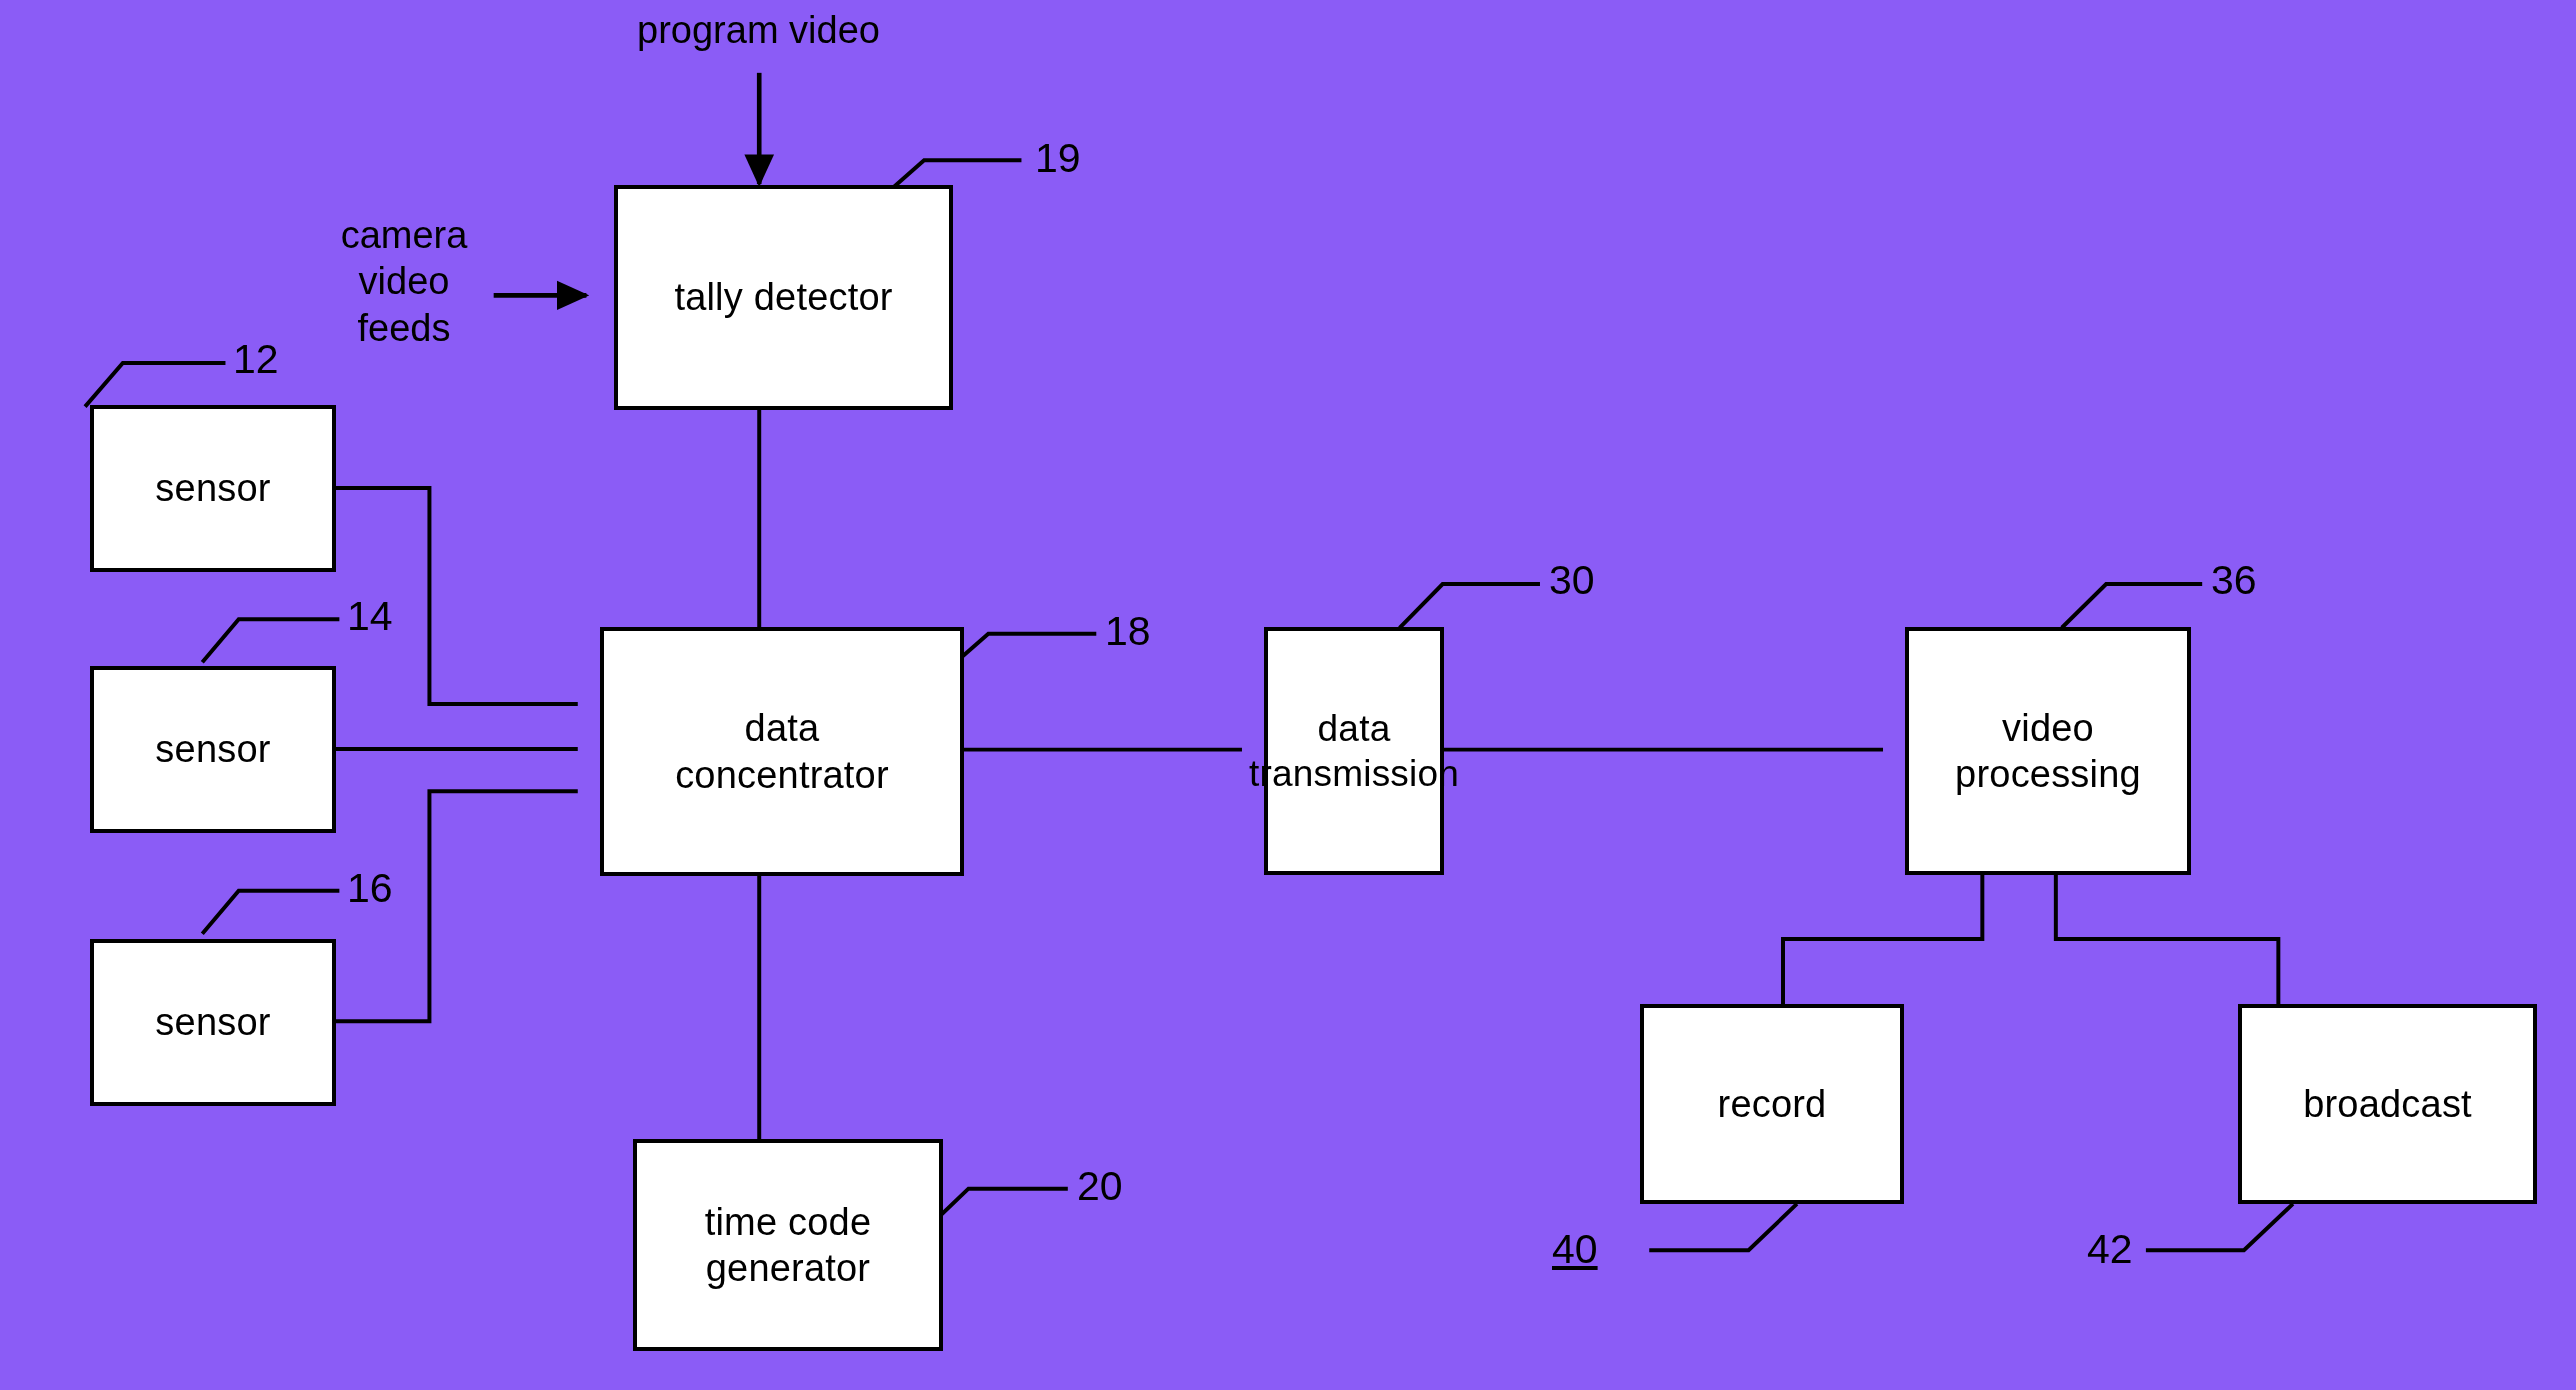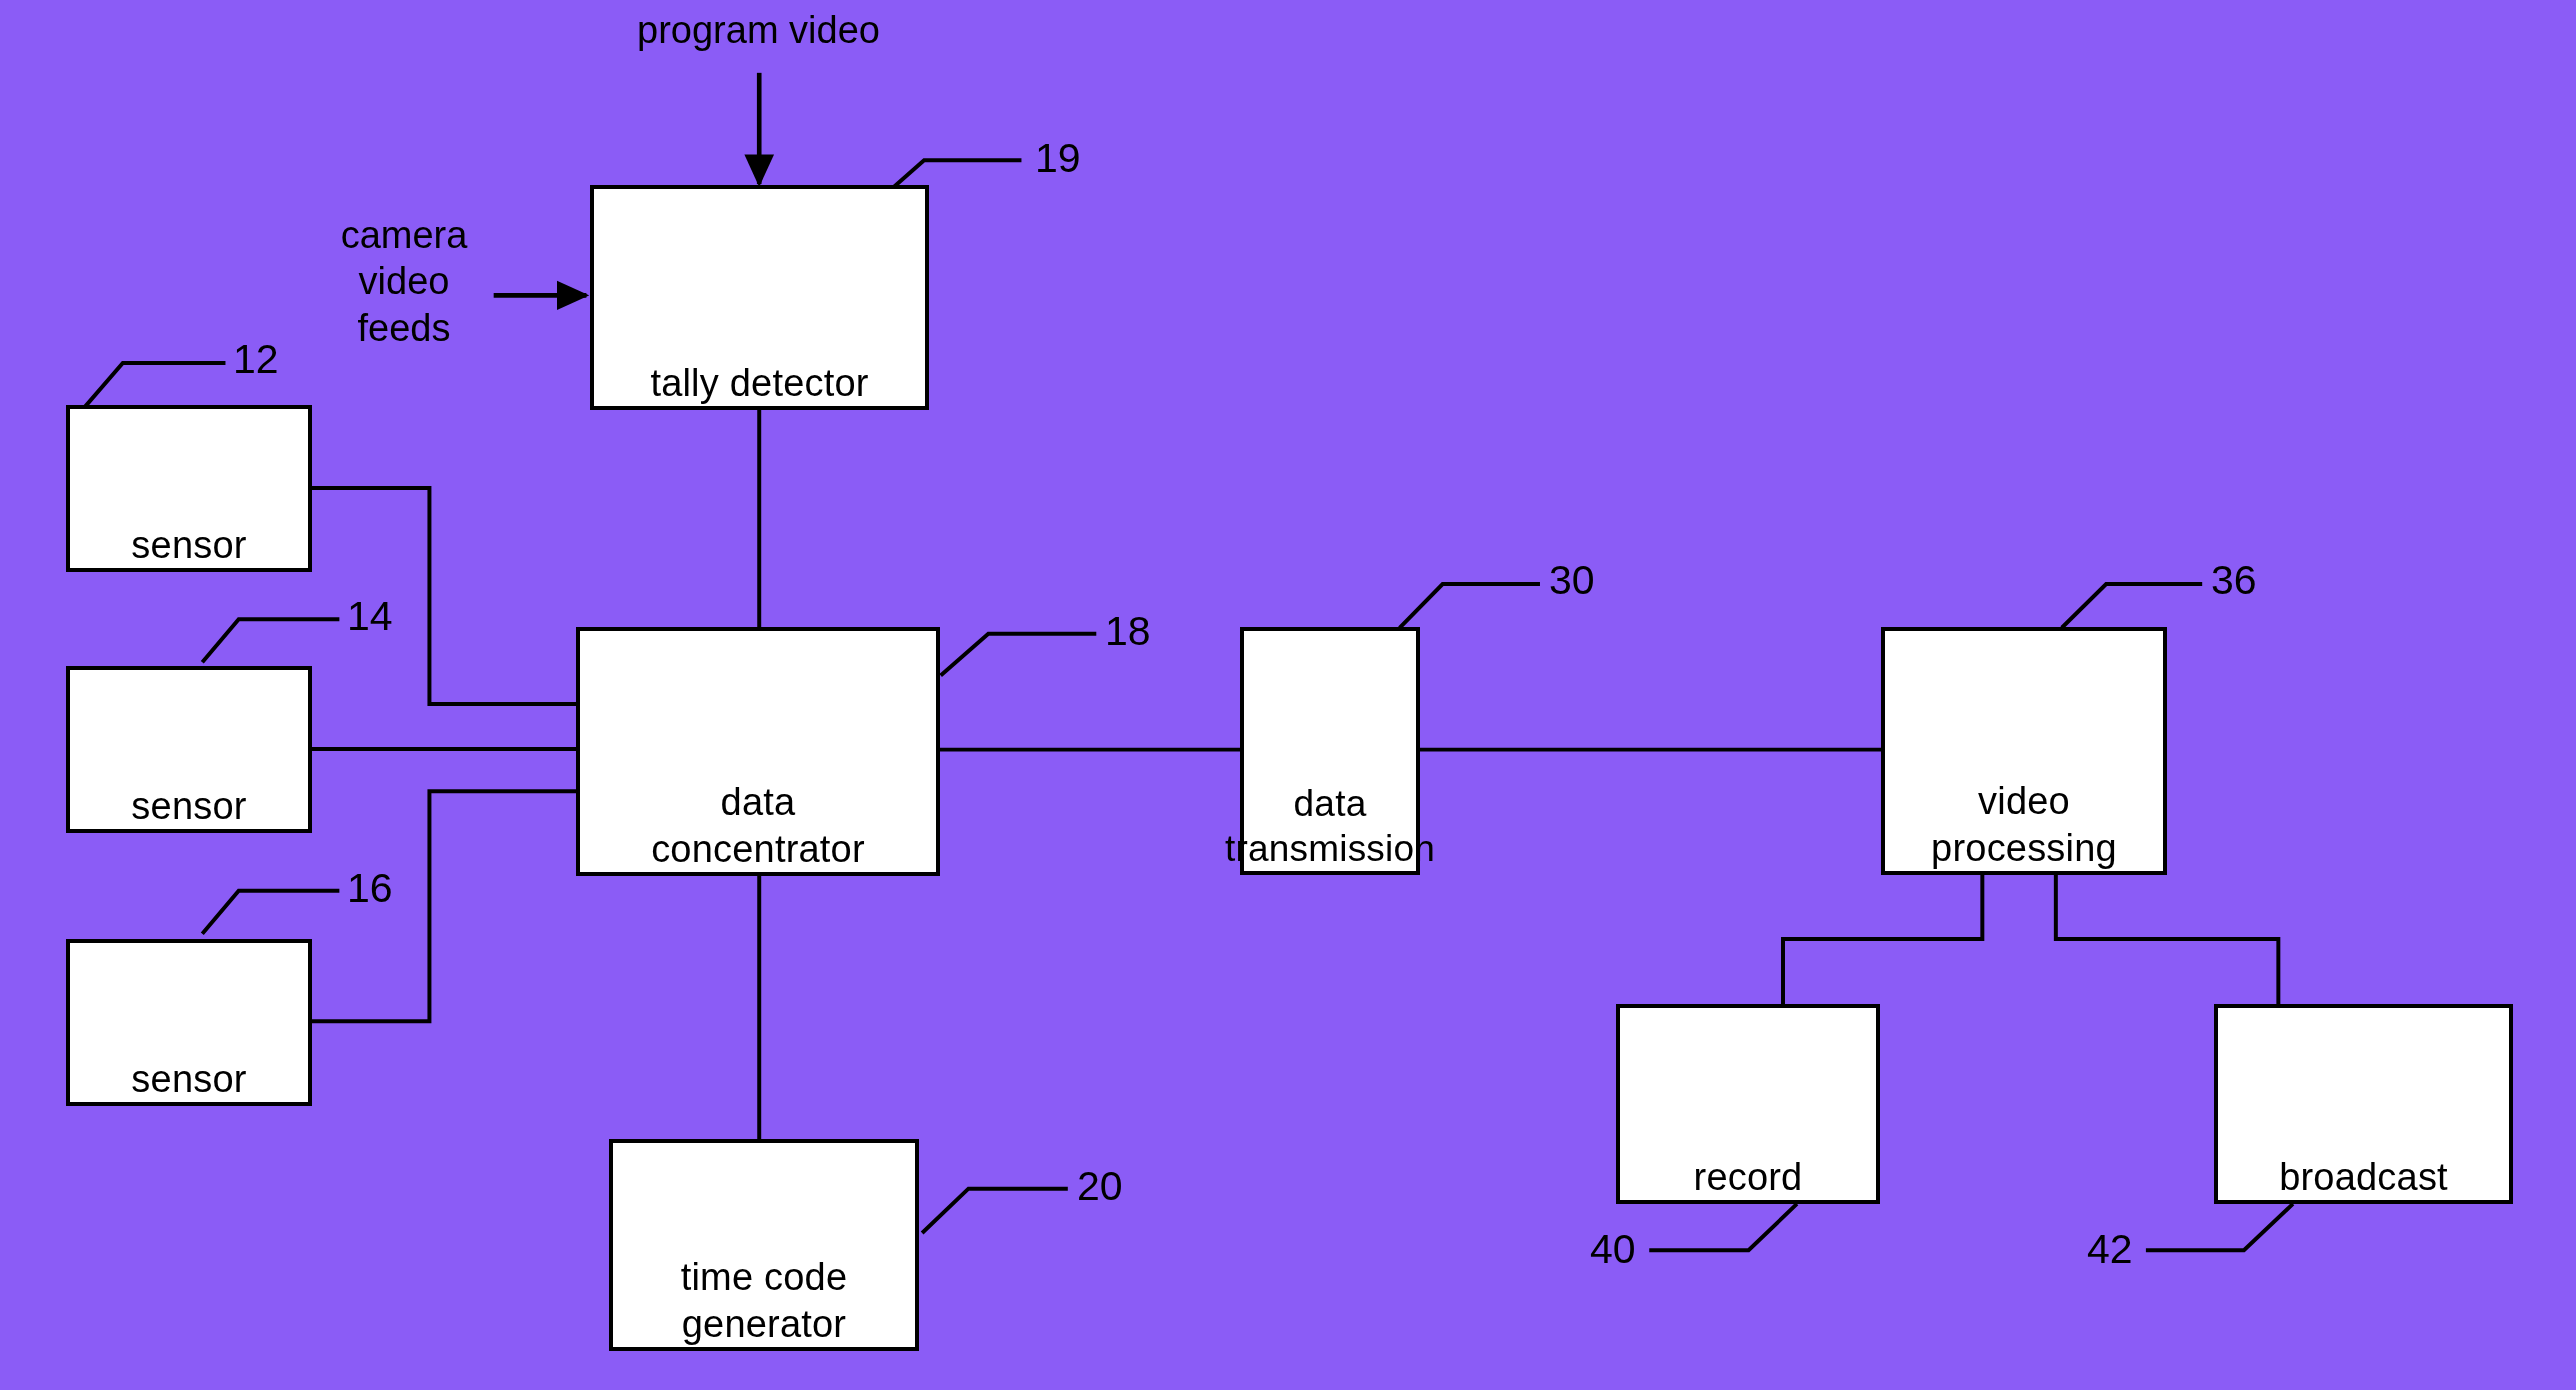--- a/index.html
+++ b/index.html
@@ -24,28 +24,29 @@
     top: 0;
     width: 2576px;
     height: 1390px;
   }
   .node-box {
     position: absolute;
     box-sizing: border-box;
     border: 4.6px solid #000000;
     background: #ffffff;
     display: flex;
-    align-items: flex-end;
+    align-items: center;
     justify-content: center;
     text-align: center;
     line-height: 1.22;
     color: #000000;
     font-size: 38px;
     font-weight: 400;
     letter-spacing: 0.2px;
+    margin-left: 24px;
   }
   .node-label {
     display: block;
     white-space: pre-line;
     padding: 0 6.6px;
   }
   .ref-num {
     position: absolute;
     color: #000000;
     font-size: 41px;
@@ -166,18 +167,18 @@
   <div class="ref-num" style="left:1035px; top:138px;">19</div>
 
   <div class="ref-num" style="left:1105px; top:611px;text-align:right;">18</div>
 
   <div class="ref-num" style="left:1077px; top:1166px;">20</div>
 
   <div class="ref-num" style="left:1549px; top:560px;">30</div>
 
   <div class="ref-num" style="left:2211px; top:560px;">36</div>
 
-  <div class="ref-num" style="left:1590px; top:1229px;">40</div>
+  <div class="ref-num" style="left:1552px; top:1229px;text-decoration:underline;">40</div>
 
   <div class="ref-num" style="left:2087px; top:1229px;">42</div>
 
 </div>
 
 
 </body></html>

